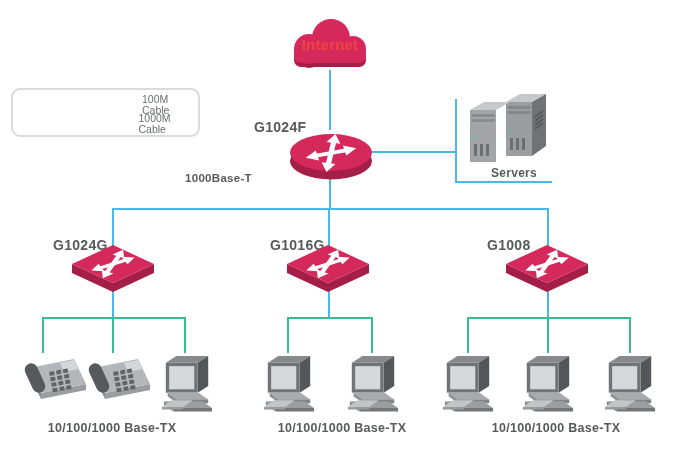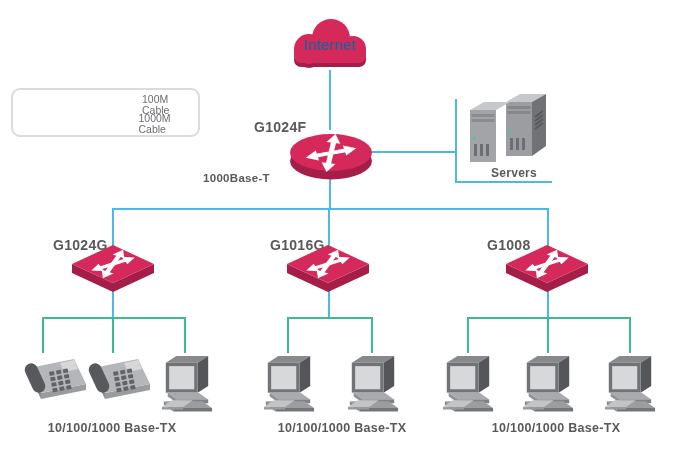--- a/index.html
+++ b/index.html
@@ -11,21 +11,21 @@
   .lbl.small{font-size:14px;}
   .lbl.mid{font-size:11.5px;}
   .lbl.center{text-align:center;}
   .ln{position:absolute;z-index:1;}
   .ln.h{height:2px;}
   .ln.v{width:2px;}
   .ln.blue{background:var(--blue,#4cb8e6);}
   .ln.green{background:var(--green,#3abc90);}
   .node{position:absolute;z-index:2;line-height:0;}
   .cloud-label{position:absolute;left:0;top:21px;width:100%;text-align:center;
-    color:#0369a1;font-weight:normal;font-size:15px;letter-spacing:.2px;line-height:16px;}
+    color:#ef4444;font-weight:bold;font-size:15px;letter-spacing:.2px;line-height:16px;}
   .legend{
     position:absolute;left:11px;top:88px;width:189px;height:49px;z-index:2;
     border:2px solid #dbdbdc;border-radius:9px;box-sizing:border-box;
     padding:8px 0 0 12px;background:#fff;
   }
   .lrow{display:flex;align-items:center;gap:23px;height:14px;margin-bottom:5px;}
   .lline{display:inline-block;width:95px;height:2px;}
   .llabel{font-size:10.5px;color:var(--legend-ink,#6b6d70);line-height:11px;}
   .f-crimson{fill:var(--crimson,#d5295c);}
   .f-crimson-dark{fill:var(--crimson-dark,#a51e48);}
@@ -199,21 +199,21 @@
       </svg>
   </div>
 
   <div class="node" style="left:466px;top:90px">
     <svg width="84" height="76" viewBox="0 0 84 76">
         <use href="#sym-server"></use>
       </svg>
   </div>
   <div class="lbl center" style="left:464px;top:166px;width:100px;font-size:12px">Servers</div>
 
-  <div class="lbl mid" style="left:203px;top:172px">1000Base-T</div>
+  <div class="lbl mid" style="left:185px;top:172px">1000Base-T</div>
 
   <div class="lbl small" style="left:53px;top:237px">G1024G</div>
   <div class="node" style="left:70px;top:244px">
     <svg width="86" height="50" viewBox="0 0 86 50">
         <use href="#sym-switch"></use>
       </svg>
   </div>
   <div class="lbl small" style="left:270px;top:237px">G1016G</div>
   <div class="node" style="left:285px;top:244px">
     <svg width="86" height="50" viewBox="0 0 86 50">

